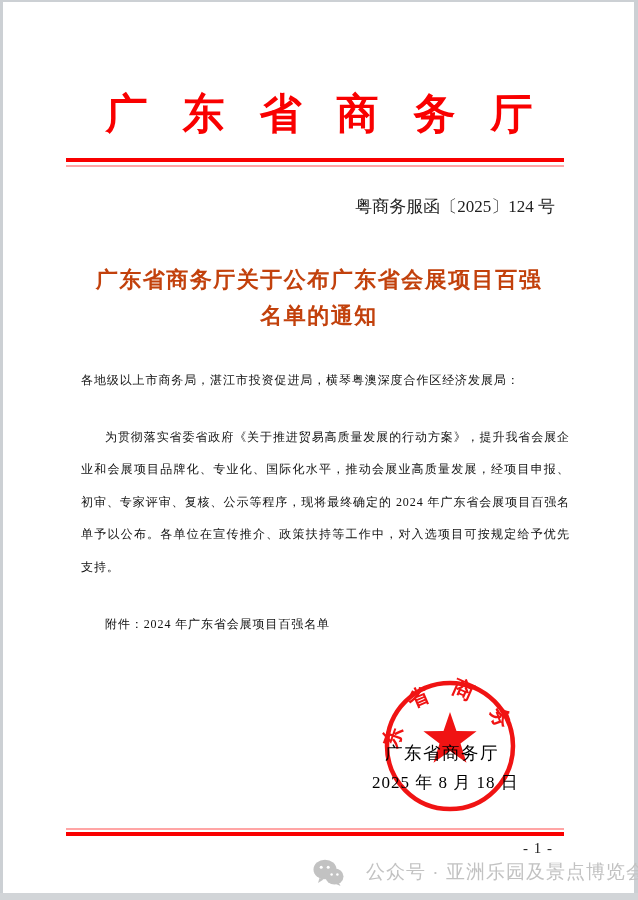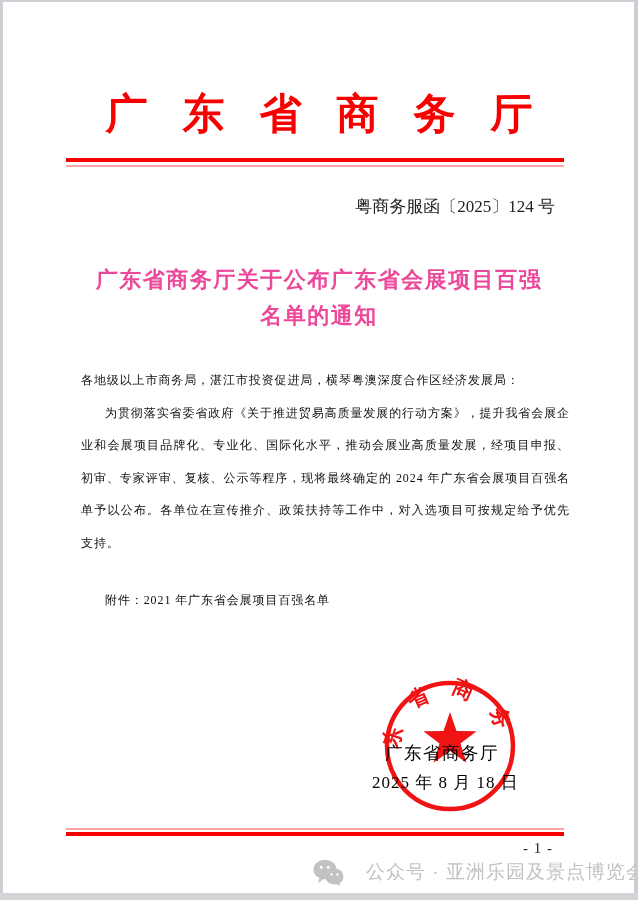--- a/index.html
+++ b/index.html
@@ -35,34 +35,34 @@
   .doc-number{
     position:absolute;top:195px;right:83px;
     font-size:17px;color:#222;
     white-space:nowrap;
   }
 
   
   .doc-title{
     position:absolute;left:0;right:0;top:262px;
     text-align:center;
-    font-size:22px;font-weight:bold;color:#ec4899;
+    font-size:22px;font-weight:bold;color:#c2410c;
     line-height:36px;letter-spacing:1.5px;
   }
 
   
   .doc-body{
     position:absolute;left:81px;top:364px;width:489px;
     font-size:12px;line-height:32.6px;
     letter-spacing:0.9px;
     text-align:justify;text-justify:inter-character;text-align-last:left;
     color:#111;
   }
   .doc-body p{margin:0;}
-  .doc-body p.indent{text-indent:2em;}
+  .doc-body p.indent{text-indent:2em;margin-top:24px;}
   .attachment{margin-top:24px !important;text-indent:2em;}
 
   
   .seal{position:absolute;left:380px;top:676px;width:140px;height:140px;opacity:0.92;}
   .sig-agency{
     position:absolute;left:385px;top:741px;
     font-size:17.5px;letter-spacing:1.5px;color:#000;white-space:nowrap;
   }
   .sig-date{
     position:absolute;left:372px;top:771px;
@@ -100,21 +100,21 @@
   <div class="doc-number">粤商务服函〔2025〕124 号</div>
 
   <div class="doc-title">
     <div>广东省商务厅关于公布广东省会展项目百强</div>
     <div>名单的通知</div>
   </div>
 
   <div class="doc-body">
     <p>各地级以上市商务局，湛江市投资促进局，横琴粤澳深度合作区经济发展局：</p>
     <p class="indent">为贯彻落实省委省政府《关于推进贸易高质量发展的行动方案》，提升我省会展企业和会展项目品牌化、专业化、国际化水平，推动会展业高质量发展，经项目申报、初审、专家评审、复核、公示等程序，现将最终确定的 2024 年广东省会展项目百强名单予以公布。各单位在宣传推介、政策扶持等工作中，对入选项目可按规定给予优先支持。</p>
-    <p class="attachment">附件：2021 年广东省会展项目百强名单</p>
+    <p class="attachment">附件：2024 年广东省会展项目百强名单</p>
   </div>
 
   <svg class="seal" viewBox="0 0 140 140" width="140" height="140" aria-hidden="true">
     <circle cx="70" cy="70" r="63" fill="none" stroke="#ef0000" stroke-width="4.5"></circle>
     <polygon fill="#ef0000" points="70,36 76.5,55.1 96.6,55.3 80.5,67.4 86.5,86.7 70,75 53.5,86.7 59.5,67.4 43.4,55.3 63.5,55.1"></polygon>
     <defs>
       <path id="sealArc" d="M 24.7 91.1 A 50 50 0 1 1 115.3 91.1" fill="none"></path>
     </defs>
     <text font-size="21" fill="#ef0000" letter-spacing="20" font-family="Liberation Serif, DejaVu Serif, serif" font-weight="bold">
       <textPath href="#sealArc" startOffset="50%" text-anchor="middle">广东省商务厅</textPath>

